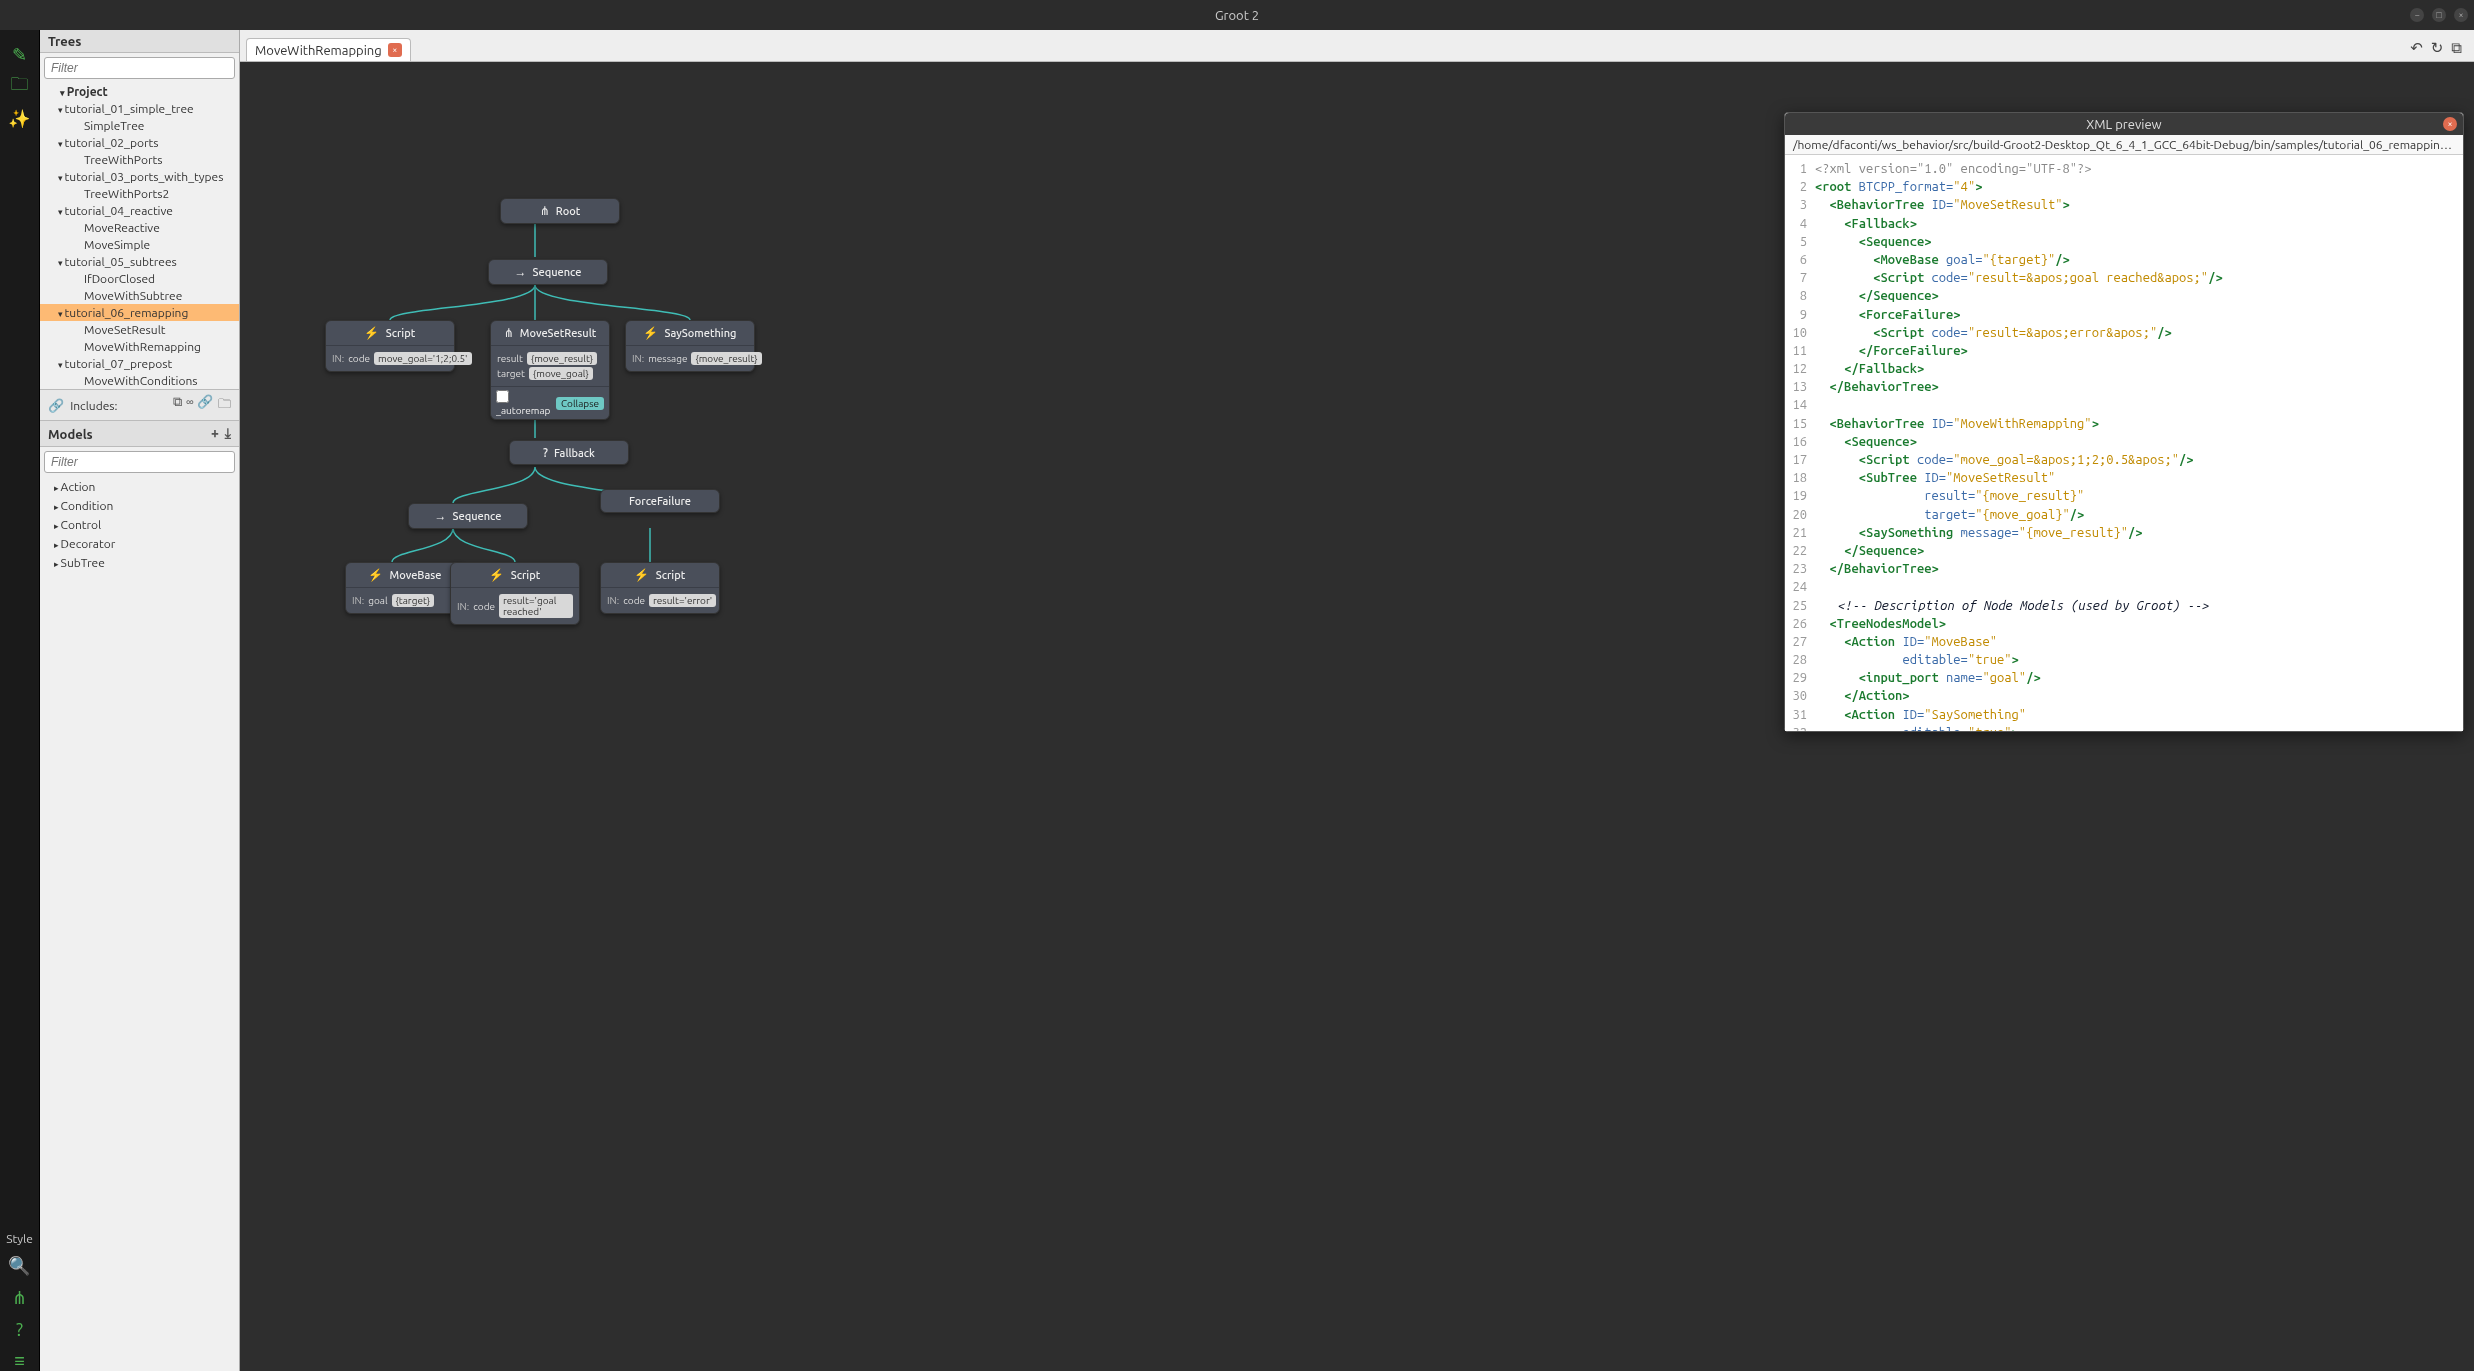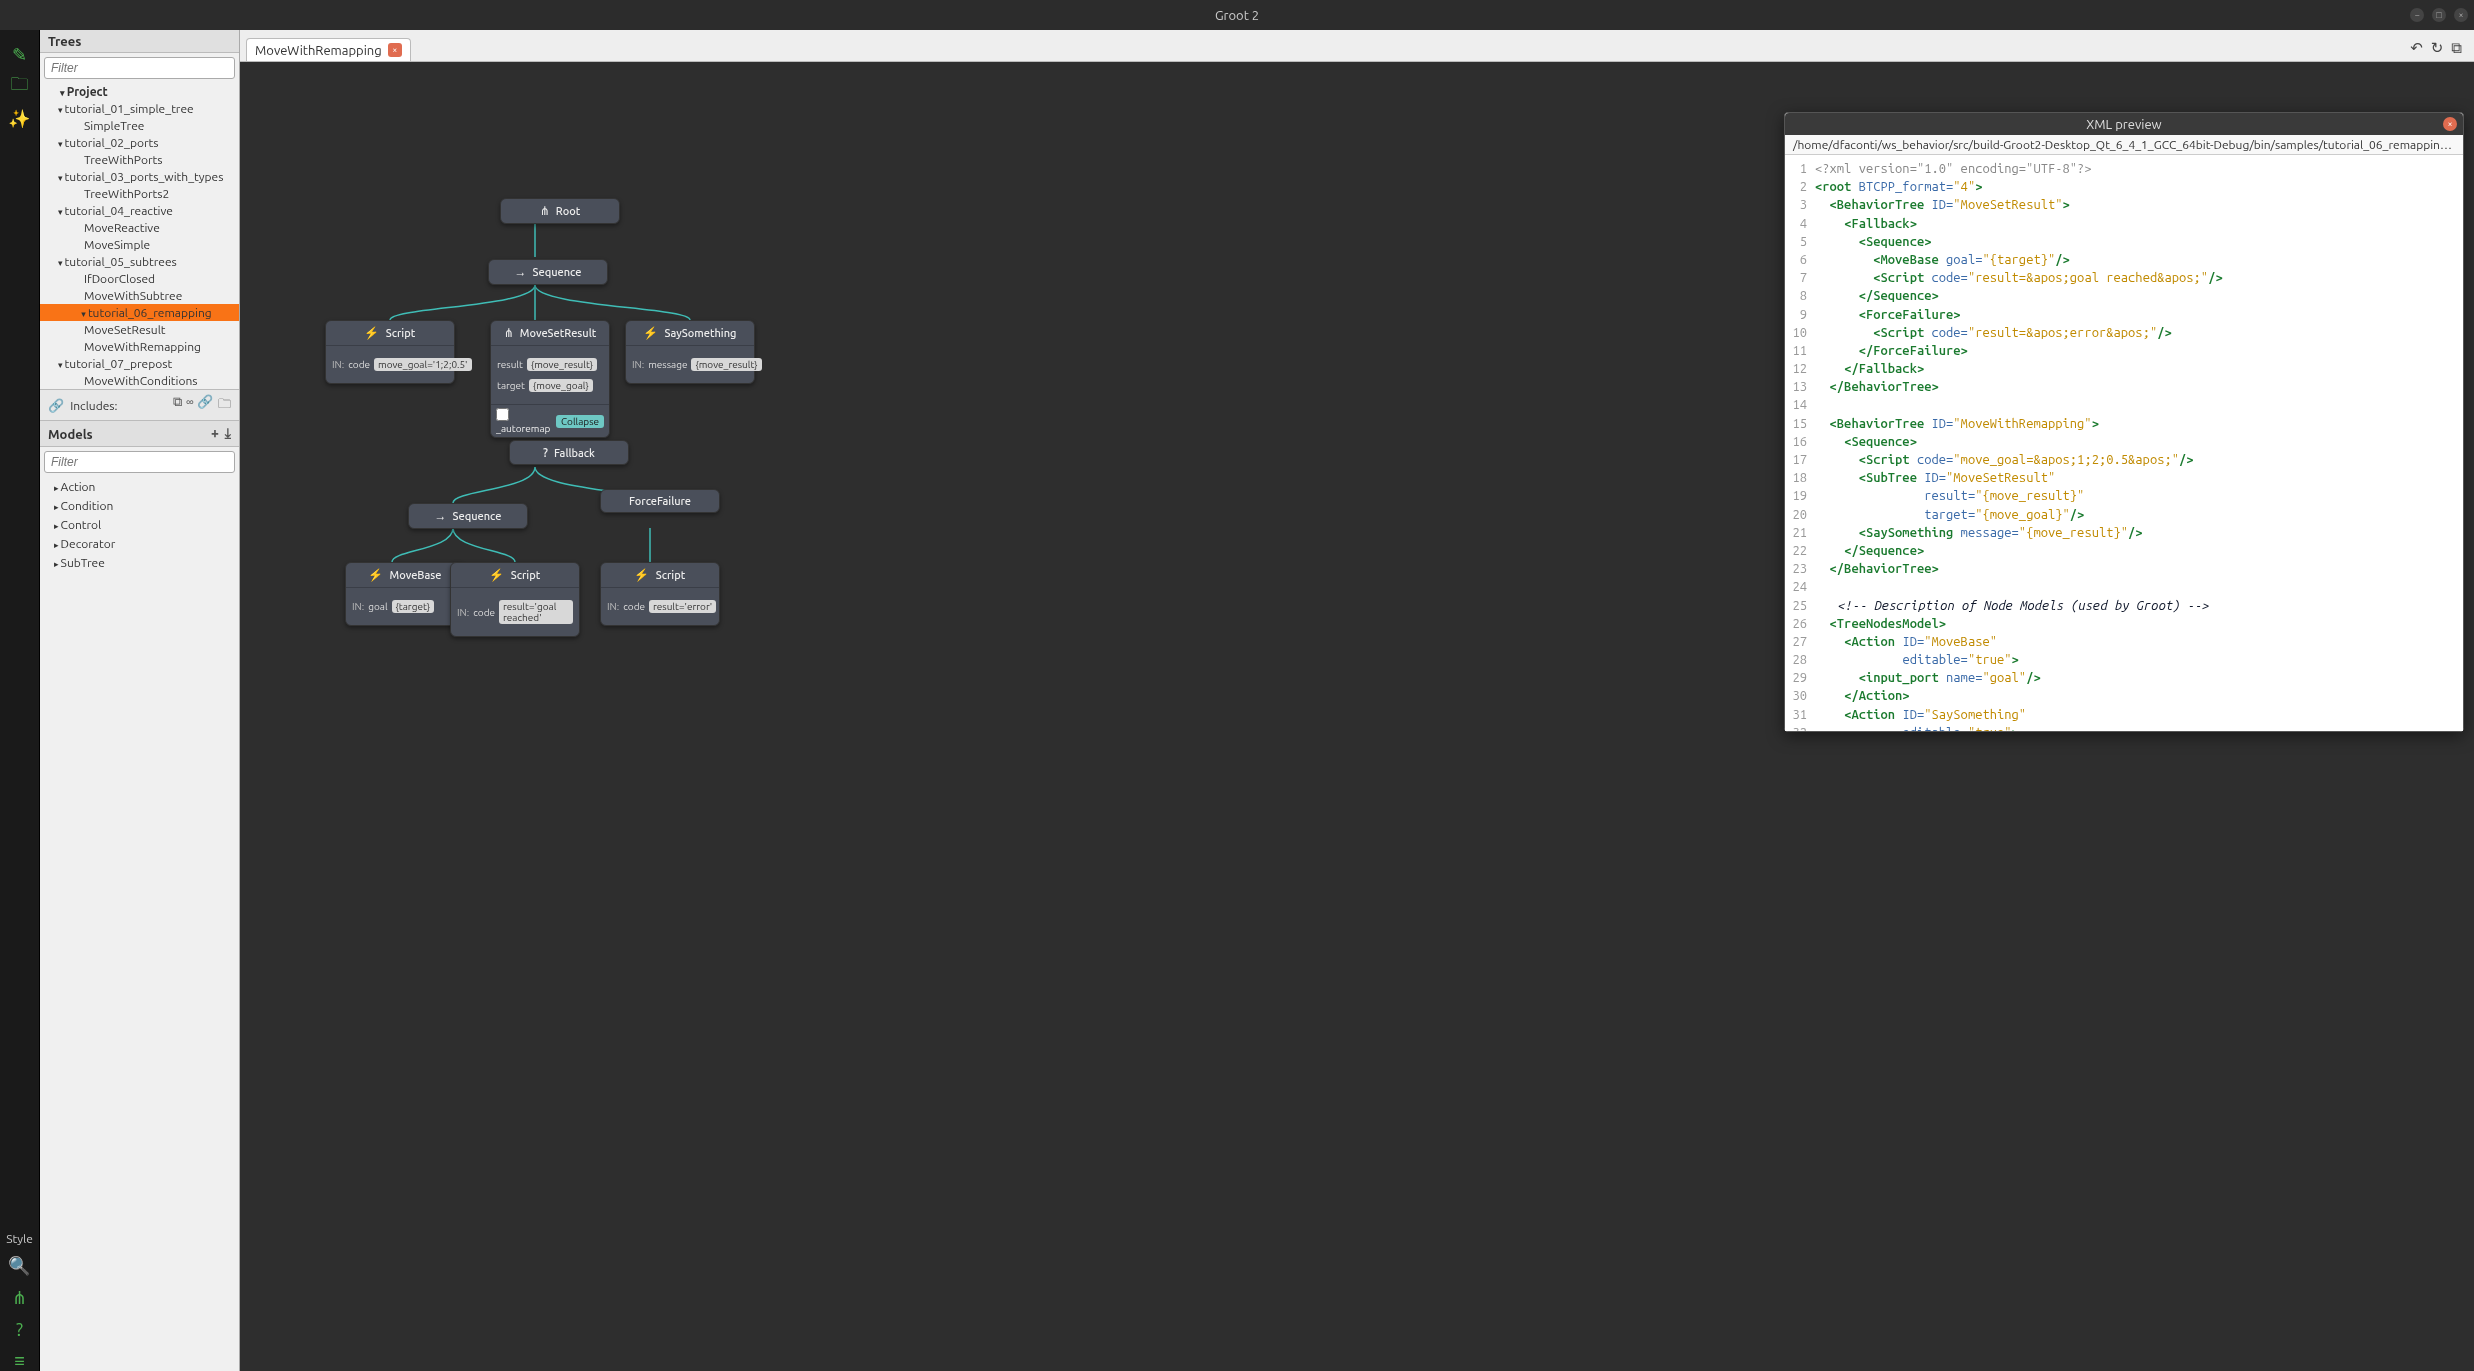--- a/index.html
+++ b/index.html
@@ -14,42 +14,42 @@
 .tool-rail .style-lbl { color: #ccc; font-size: 12px; margin: 4px 0; }
 .left-panel { width: 200px; background: #f0f0f0; border-right: 1px solid #aaa; display: flex; flex-direction: column; }
 .panel-header { background: #e0e0e0; padding: 4px 8px; font-weight: bold; border-bottom: 1px solid #bbb; display: flex; align-items: center; justify-content: space-between; }
 .filter-input { margin: 4px; padding: 3px 6px; border: 1px solid #aaa; border-radius: 3px; font-size: 12px; width: calc(100% - 8px); color: #888; font-style: italic; }
 .tree-list { flex: 0 0 auto; overflow-y: auto; font-size: 12px; }
 .tree-item { padding: 2px 4px 2px 18px; cursor: pointer; white-space: nowrap; }
 .tree-item.root { padding-left: 20px; font-weight: bold; }
 .tree-item.l1 { padding-left: 18px; }
 .tree-item.l2 { padding-left: 44px; }
 .tree-item.expandable::before { content: "▾ "; font-size: 9px; }
-.tree-item.selected { background: #f97316; text-align: center; }
+.tree-item.selected { background: #fdba74; }
 .includes-row { background: #e8e8e8; padding: 4px 8px; border-top: 1px solid #bbb; border-bottom: 1px solid #bbb; display: flex; align-items: center; gap: 6px; font-size: 12px; }
 .includes-row .link-icon { font-size: 13px; }
 .includes-row .mini-icons { margin-left: auto; display: flex; gap: 4px; font-size: 13px; color: #555; }
 .models-panel { flex: 1; overflow-y: auto; }
 .models-header { display: flex; align-items: center; justify-content: space-between; background: #e0e0e0; padding: 4px 8px; border-bottom: 1px solid #bbb; font-weight: bold; }
 .models-header .icons { display: flex; gap: 6px; font-size: 14px; color: #555; }
 .model-cat { padding: 3px 4px 3px 14px; font-size: 12px; cursor: pointer; }
 .model-cat::before { content: "▸ "; font-size: 9px; }
 .main-area { flex: 1; display: flex; flex-direction: column; background: #f5f5f5; position: relative; }
 .tab-bar { background: #eee; height: 32px; display: flex; align-items: flex-end; padding: 0 6px; border-bottom: 1px solid #bbb; }
 .tab { background: #fff; border: 1px solid #bbb; border-bottom: none; padding: 4px 8px; border-radius: 4px 4px 0 0; font-size: 13px; display: flex; align-items: center; gap: 6px; }
 .tab .close-dot { width: 14px; height: 14px; background: #e06c50; border-radius: 3px; display: flex; align-items: center; justify-content: center; color: #fff; font-size: 9px; }
 .tab-bar-right { margin-left: auto; display: flex; gap: 8px; font-size: 15px; color: #444; padding-right: 6px; padding-bottom: 4px; }
 .canvas { flex: 1; background: #2e2e2e; position: relative; overflow: hidden; }
 svg.edges { position: absolute; top: 0; left: 0; width: 100%; height: 100%; pointer-events: none; }
 svg.edges path { stroke: #3fbdb6; stroke-width: 1.5; fill: none; }
 .node { position: absolute; background: #4a4f5a; border: 1px solid #333; border-radius: 6px; color: #eee; font-size: 11px; min-width: 120px; box-shadow: 0 2px 4px rgba(0,0,0,0.4); }
 .node .node-head { display: flex; align-items: center; gap: 6px; padding: 5px 8px; font-weight: 500; justify-content: center; border-bottom: 1px solid #3a3e47; }
 .node.no-body .node-head { border-bottom: none; }
 .node .node-body { padding: 4px 6px; font-size: 10px; }
-.node .port-row { display: flex; align-items: center; gap: 4px; margin: 8px 0; }
+.node .port-row { display: flex; align-items: center; gap: 4px; margin: 2px 0; }
 .node .port-lbl { color: #bbb; }
 .node .port-val { background: #d8d8d8; color: #333; padding: 1px 4px; border-radius: 3px; font-size: 10px; }
 .node .port-key { color: #ddd; font-size: 10px; }
 .node .collapse-row { display: flex; align-items: center; justify-content: space-between; padding: 3px 5px; font-size: 10px; border-top: 1px solid #3a3e47; }
 .node .collapse-btn { background: #6ec8c4; color: #1a1a1a; padding: 1px 5px; border-radius: 3px; font-size: 10px; }
 .node-icon { font-size: 12px; }
 .xml-panel { position: absolute; top: 50px; right: 10px; width: 680px; height: 620px; background: #fff; border: 1px solid #555; border-radius: 4px; box-shadow: 0 4px 16px rgba(0,0,0,0.5); display: flex; flex-direction: column; }
 .xml-titlebar { background: #3a3a3a; color: #ddd; padding: 4px 8px; font-size: 13px; text-align: center; position: relative; border-radius: 4px 4px 0 0; }
 .xml-titlebar .xml-close { position: absolute; right: 6px; top: 4px; width: 14px; height: 14px; background: #e06c50; border-radius: 50%; font-size: 9px; display: flex; align-items: center; justify-content: center; color: #fff; cursor: pointer; }
 .xml-path { background: #f8f8f8; padding: 3px 8px; font-size: 12px; border-bottom: 1px solid #ccc; white-space: nowrap; overflow: hidden; text-overflow: ellipsis; }

